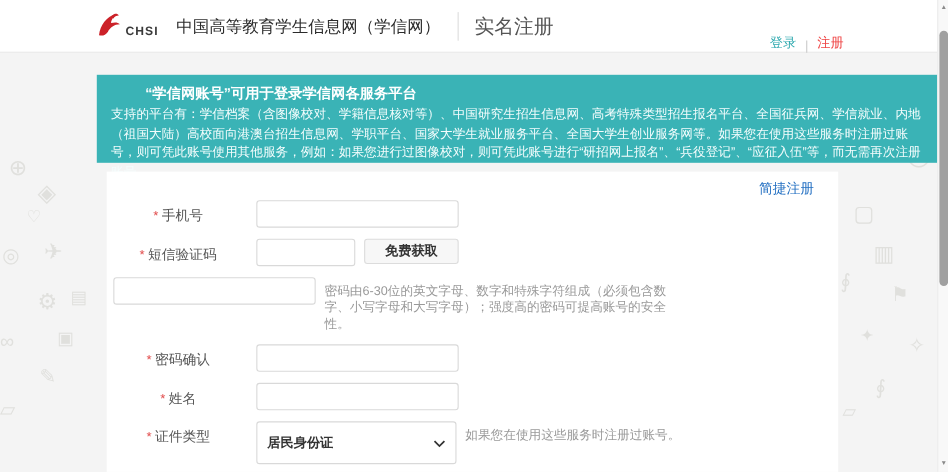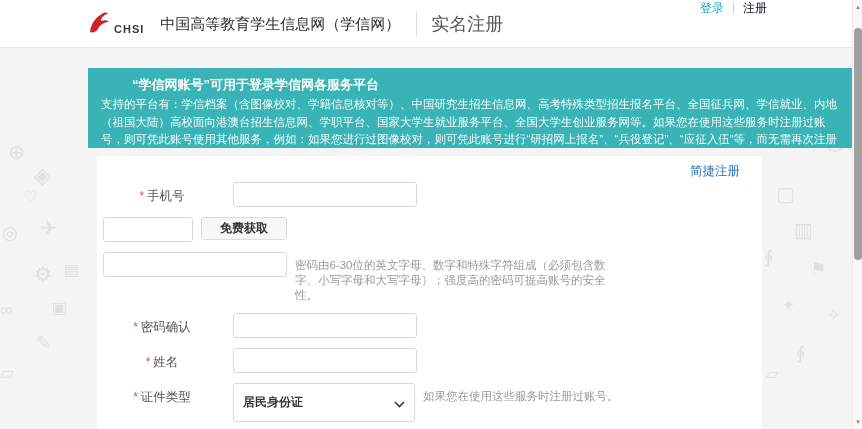--- a/index.html
+++ b/index.html
@@ -17,24 +17,24 @@
     position:absolute; top:0; left:0; width:852px; height:48px;
     background:#fff; border-bottom:1px solid #e8e8e8; z-index:3;
   }
   .header-inner { position:absolute; left:88px; top:0; height:48px; display:flex; align-items:center; }
   .logo { display:flex; align-items:flex-end; margin-right:10px; }
   .logo svg { display:block; }
   .logo-chsi { font-size:11px; font-weight:bold; color:#3a3a3a; letter-spacing:1px; margin-left:2px; margin-bottom:2px; }
   .site-title { font-size:15px; font-weight:normal; color:#2b2b2b; margin-left:6px; }
   .header-divider { width:1px; height:26px; background:#ddd; margin:0 14px 0 16px; }
   .page-title { font-size:18px; color:#555; }
-  .header-links { position:absolute; right:85px; top:0; height:48px; display:flex; align-items:flex-start; font-size:12px; z-index:3; }
+  .header-links { position:absolute; right:85px; top:0; height:48px; display:flex; align-items:flex-end; font-size:12px; z-index:3; }
   .link-login { color:#2aa7ad; text-decoration:none; cursor:pointer; }
   .links-sep { color:#ccc; margin:0 8px; }
-  .link-register { color:#0f172a; text-decoration:none; cursor:pointer; }
+  .link-register { color:#ef4444; text-decoration:none; cursor:pointer; }
 
   
   .banner {
     position:absolute; left:88px; top:68px; width:782px; height:80px;
     background:#3ab3b6; color:#fff; z-index:2; padding:8px 24px 0 13px;
   }
   .banner-title { font-size:13px; font-weight:bold; padding-left:31px; line-height:17px; }
   .banner-body { font-size:11.5px; line-height:17.5px; margin-top:3px; color:#f4fdfd; }
 
   
@@ -135,20 +135,23 @@
   <div class="form">
 
     <div class="row">
       <div class="lbl">
         <span class="req">*</span><span>手机号</span>
       </div>
       <input class="inp" type="text" value="" style="">
     </div>
 
     <div class="row">
+      <div class="lbl">
+        <span class="req">*</span><span>短信验证码</span>
+      </div>
       <input class="inp inp-short" type="text" value="" style="">
       <button class="sms-btn">免费获取</button>
     </div>
 
     <div class="row">
       <input class="inp" type="password" value="" style="">
       <div class="hint">密码由6-30位的英文字母、数字和特殊字符组成（必须包含数字、小写字母和大写字母）；强度高的密码可提高账号的安全性。</div>
     </div>
 
     <div class="row">

